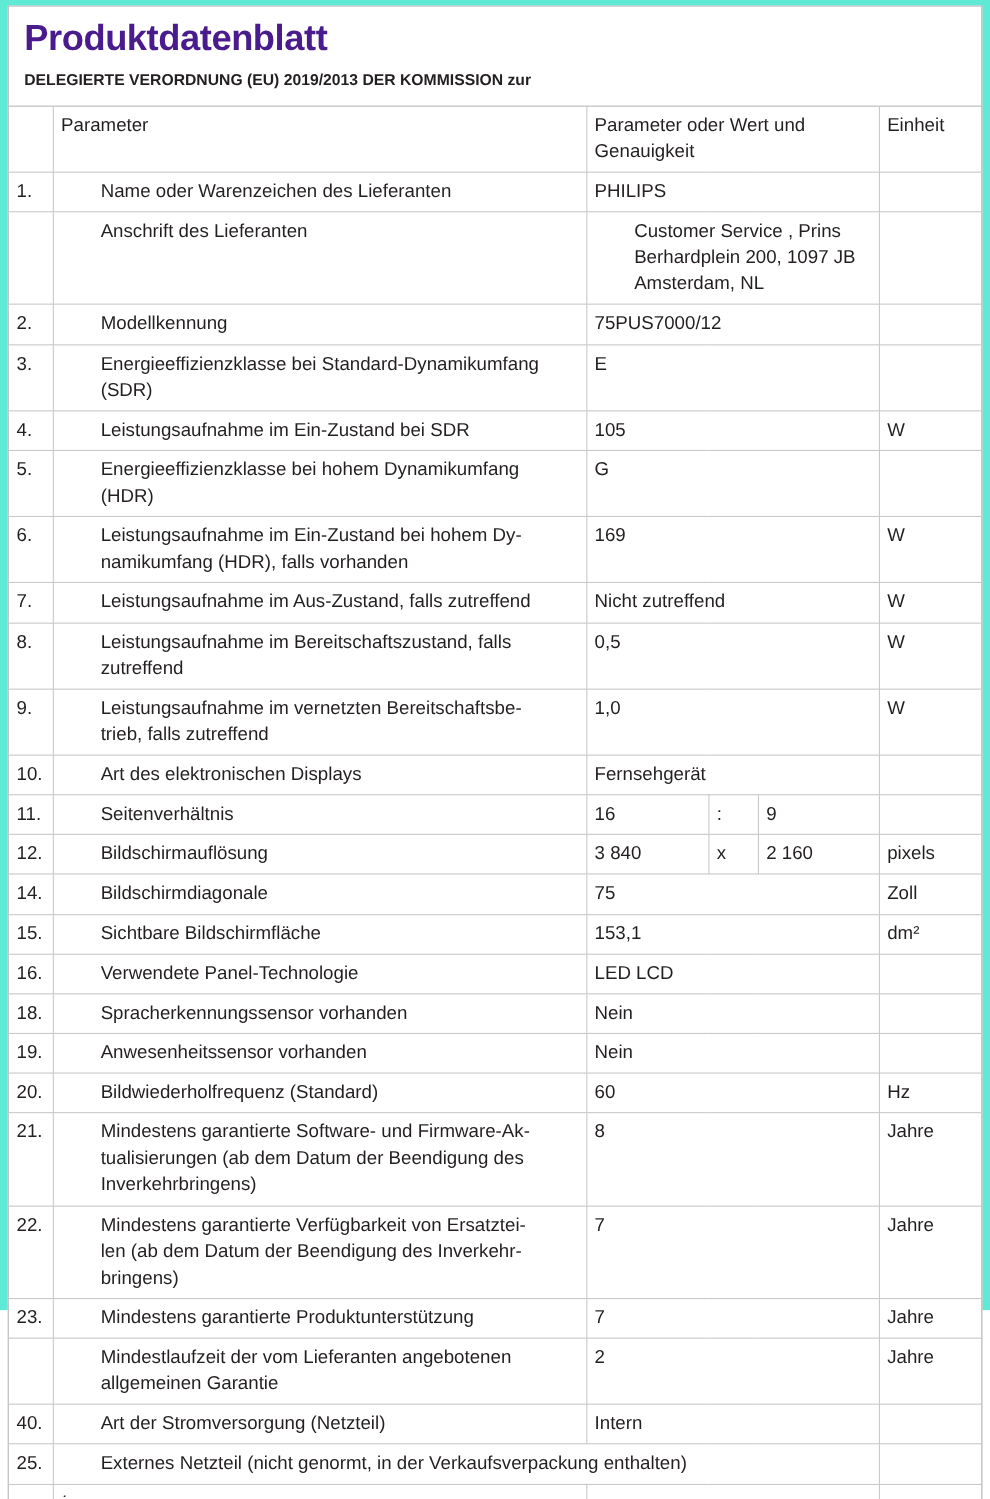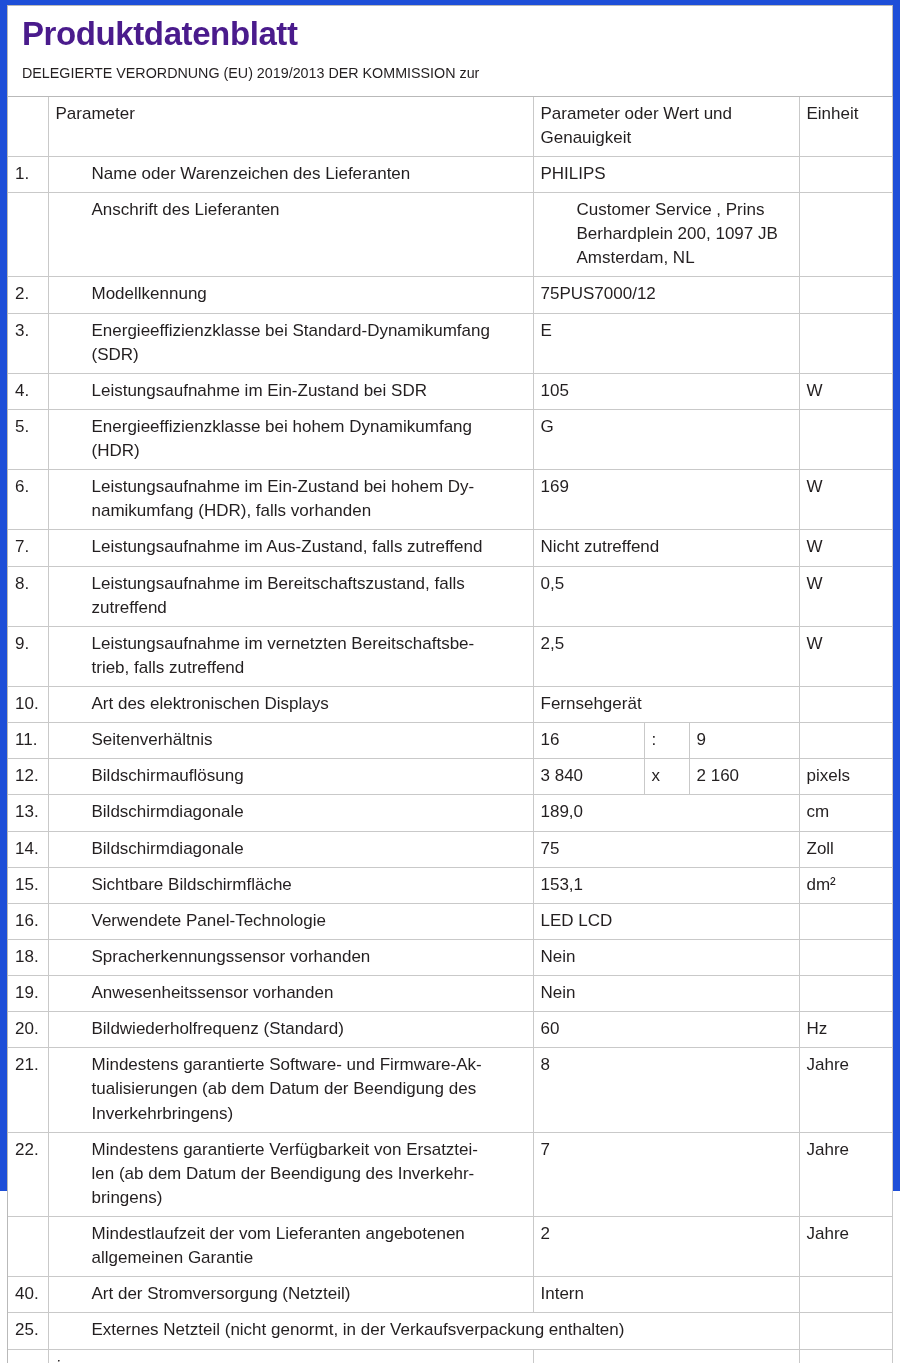--- a/index.html
+++ b/index.html
@@ -13,21 +13,21 @@
     height: 1363px;
     font-family: "Liberation Sans", sans-serif;
     color: #231f20;
     -webkit-font-smoothing: antialiased;
   }
 
   .sheet {
     position: relative;
     width: 900px;
     height: 1191px;
-    background: #1d4ed8;
+    background: #5eead4;
     box-sizing: border-box;
   }
 
   
   .doc-frame {
     position: absolute;
     left: 7px;
     top: 5px;
     width: 886px;
     border: 1px solid #b9b9b9;
@@ -49,20 +49,21 @@
     line-height: 1.12;
     margin: 0 0 10px 0;
     font-family: "Liberation Sans", sans-serif;
   }
   .doc-subtitle {
     font-size: 14.3px;
     line-height: 1.45;
     color: #231f20;
     margin: 0;
     max-width: 640px;
+    font-weight: bold;
   }
   .doc-subtitle .ln { display: block; }
 
   
   table.params {
     width: 100%;
     border-collapse: collapse;
     table-layout: fixed;
     font-size: 17px;
     line-height: 1.42;
@@ -253,21 +254,21 @@
             <td class="unit">W</td>
           </tr>
           <tr>
             <td class="num">9.</td>
             <td>
               <span class="wrap">
                 <span class="ln">Leistungsaufnahme im vernetzten Bereitschaftsbe-</span>
                 <span class="ln">trieb, falls zutreffend</span>
               </span>
             </td>
-            <td colspan="3" class="val-right">2,5</td>
+            <td colspan="3" class="val-right">1,0</td>
             <td class="unit">W</td>
           </tr>
           <tr>
             <td class="num">10.</td>
             <td>
               <span class="wrap">
                 <span class="ln">Art des elektronischen Displays</span>
               </span>
             </td>
             <td colspan="3" class="val-right">Fernsehgerät</td>
@@ -291,30 +292,20 @@
               <span class="wrap">
                 <span class="ln">Bildschirmauflösung</span>
               </span>
             </td>
             <td class="val-center">3 840</td>
             <td class="val-center">x</td>
             <td class="val-center">2 160</td>
             <td class="unit">pixels</td>
           </tr>
           <tr>
-            <td class="num">13.</td>
-            <td>
-              <span class="wrap">
-                <span class="ln">Bildschirmdiagonale</span>
-              </span>
-            </td>
-            <td colspan="3" class="val-right">189,0</td>
-            <td class="unit">cm</td>
-          </tr>
-          <tr>
             <td class="num">14.</td>
             <td>
               <span class="wrap">
                 <span class="ln">Bildschirmdiagonale</span>
               </span>
             </td>
             <td colspan="3" class="val-right">75</td>
             <td class="unit">Zoll</td>
           </tr>
           <tr>
@@ -379,20 +370,30 @@
             <td colspan="3" class="val-right">8</td>
             <td class="unit">Jahre</td>
           </tr>
           <tr>
             <td class="num">22.</td>
             <td>
               <span class="wrap">
                 <span class="ln">Mindestens garantierte Verfügbarkeit von Ersatztei-</span>
                 <span class="ln">len (ab dem Datum der Beendigung des Inverkehr-</span>
                 <span class="ln">bringens)</span>
+              </span>
+            </td>
+            <td colspan="3" class="val-right">7</td>
+            <td class="unit">Jahre</td>
+          </tr>
+          <tr>
+            <td class="num">23.</td>
+            <td>
+              <span class="wrap">
+                <span class="ln">Mindestens garantierte Produktunterstützung</span>
               </span>
             </td>
             <td colspan="3" class="val-right">7</td>
             <td class="unit">Jahre</td>
           </tr>
           <tr>
             <td class="num"></td>
             <td>
               <span class="wrap">
                 <span class="ln">Mindestlaufzeit der vom Lieferanten angebotenen</span>

